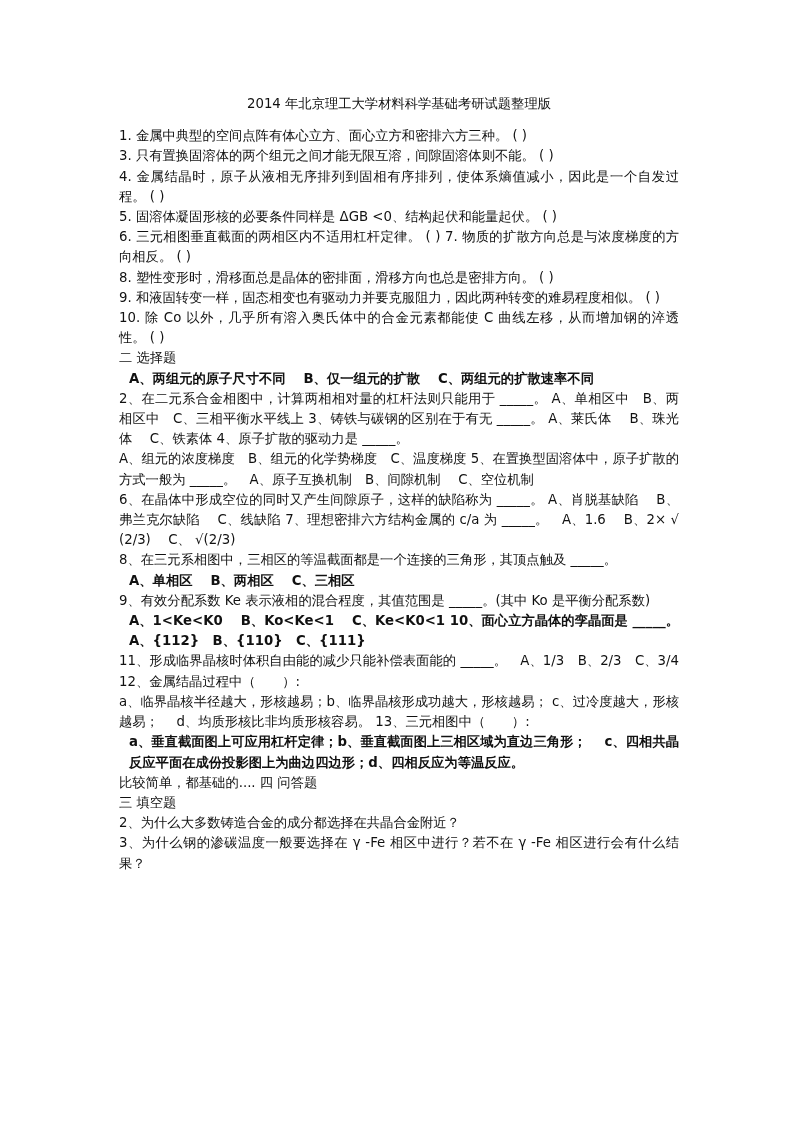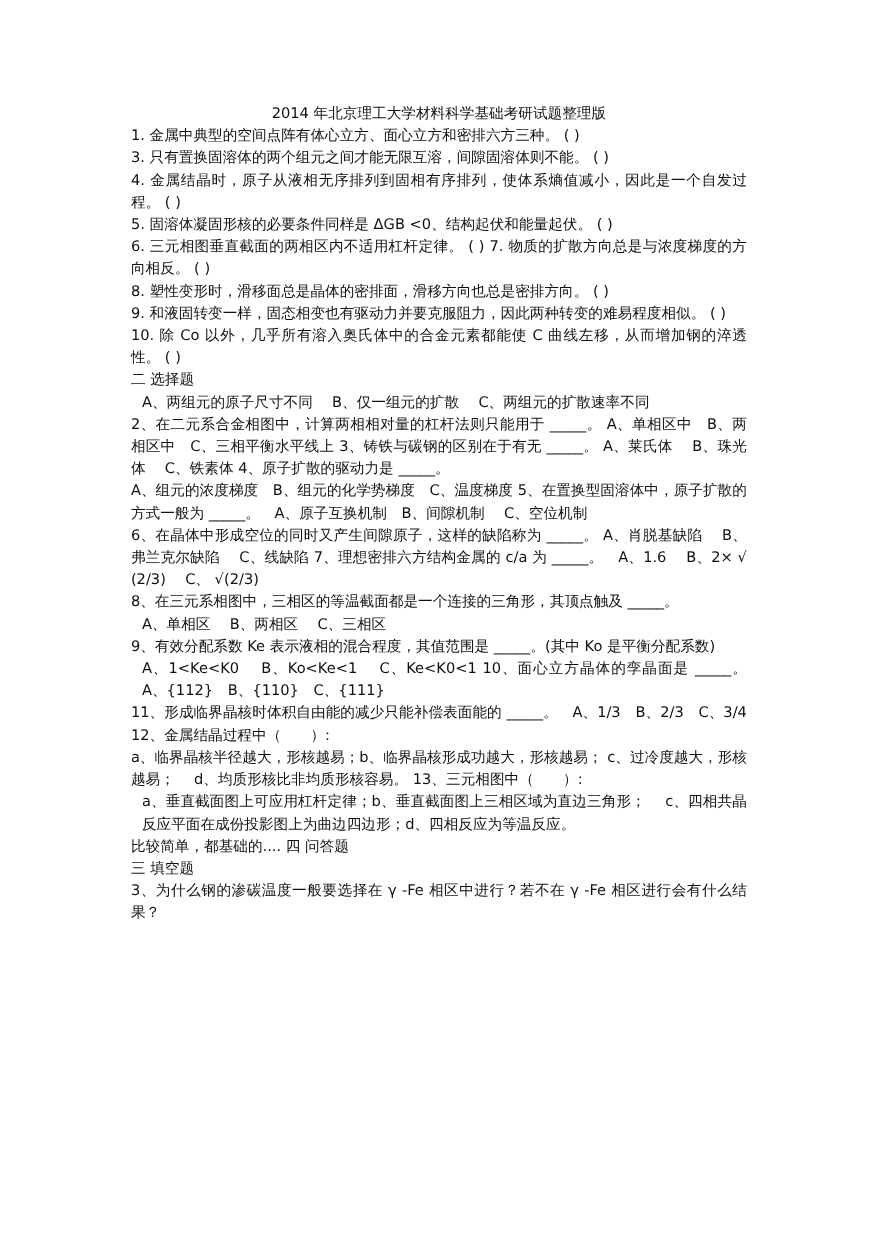--- a/index.html
+++ b/index.html
@@ -5,24 +5,24 @@
     html, body { margin: 0; padding: 0; background: #ffffff; }
     body {
       width: 793px; height: 1122px; position: relative; overflow: hidden;
       font-family: "DejaVu Sans", "Liberation Sans", sans-serif;
       color: #111111;
     }
     .page {
       position: absolute; left: 119px; top: 94px; width: 560px;
       font-size: 13.3px; line-height: 20.2px;
     }
-    .title { text-align: center; font-size: 13.3px; margin-bottom: 0; }
+    .title { text-align: center; font-size: 13.3px; margin-bottom: 12px; }
     .line { white-space: normal; word-break: break-all; text-align: justify; text-align-last: left; }
     .heading { }
-    .indent { padding-left: 10px; }
+    .indent { padding-left: 10px; font-weight: bold; }
   </style>
 </head>
 <body>
 
 <div class="page">
   <div class="title">2014 年北京理工大学材料科学基础考研试题整理版</div>
 
   <div>
     <div class="line">1. 金属中典型的空间点阵有体心立方、面心立方和密排六方三种。 ( )</div>
     <div class="line">3. 只有置换固溶体的两个组元之间才能无限互溶，间隙固溶体则不能。 ( )</div>
@@ -48,15 +48,16 @@
     <div class="line">a、临界晶核半径越大，形核越易；b、临界晶核形成功越大，形核越易； c、过冷度越大，形核越易；　 d、均质形核比非均质形核容易。 13、三元相图中（　　）:</div>
     <div class="line indent">a、垂直截面图上可应用杠杆定律；b、垂直截面图上三相区域为直边三角形；　 c、四相共晶反应平面在成份投影图上为曲边四边形；d、四相反应为等温反应。</div>
   </div>
 
   <div>
     <div class="line">比较简单，都基础的.... 四 问答题</div>
     <div class="line heading">三 填空题</div>
   </div>
 
   <div>
+    <div class="line">2、为什么大多数铸造合金的成分都选择在共晶合金附近？</div>
     <div class="line">3、为什么钢的渗碳温度一般要选择在 γ -Fe 相区中进行？若不在 γ -Fe 相区进行会有什么结果？</div>
   </div>
 </div>
 
 </body></html>

